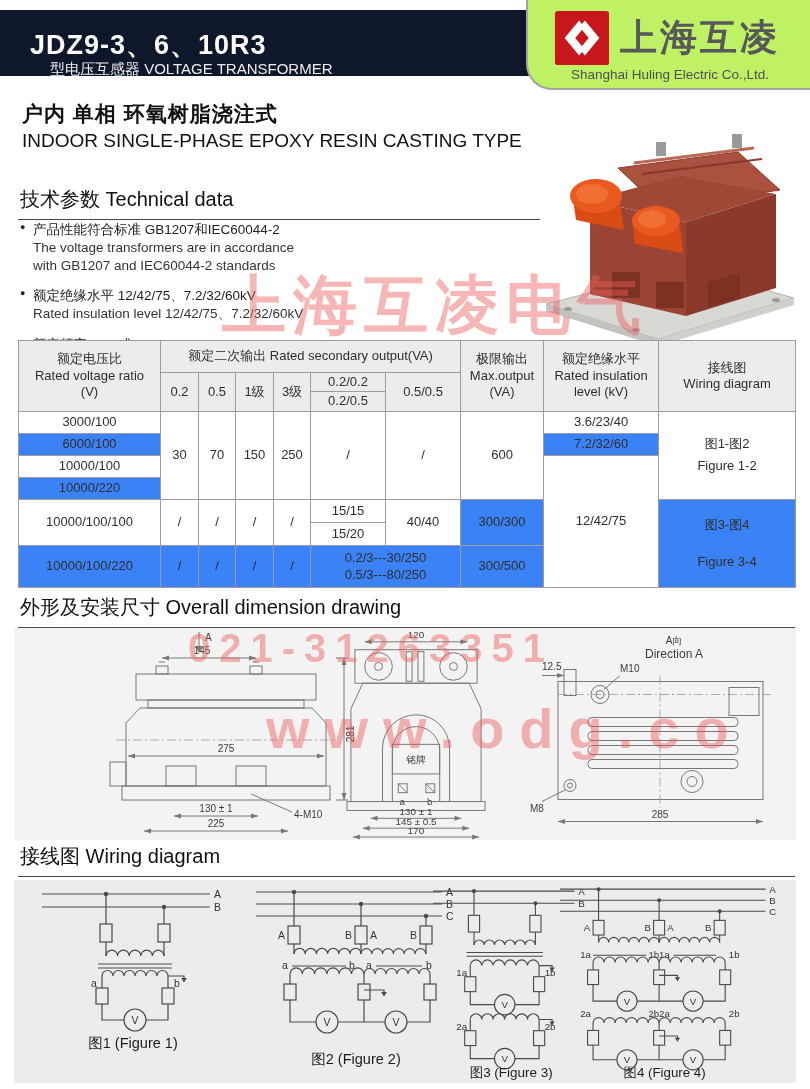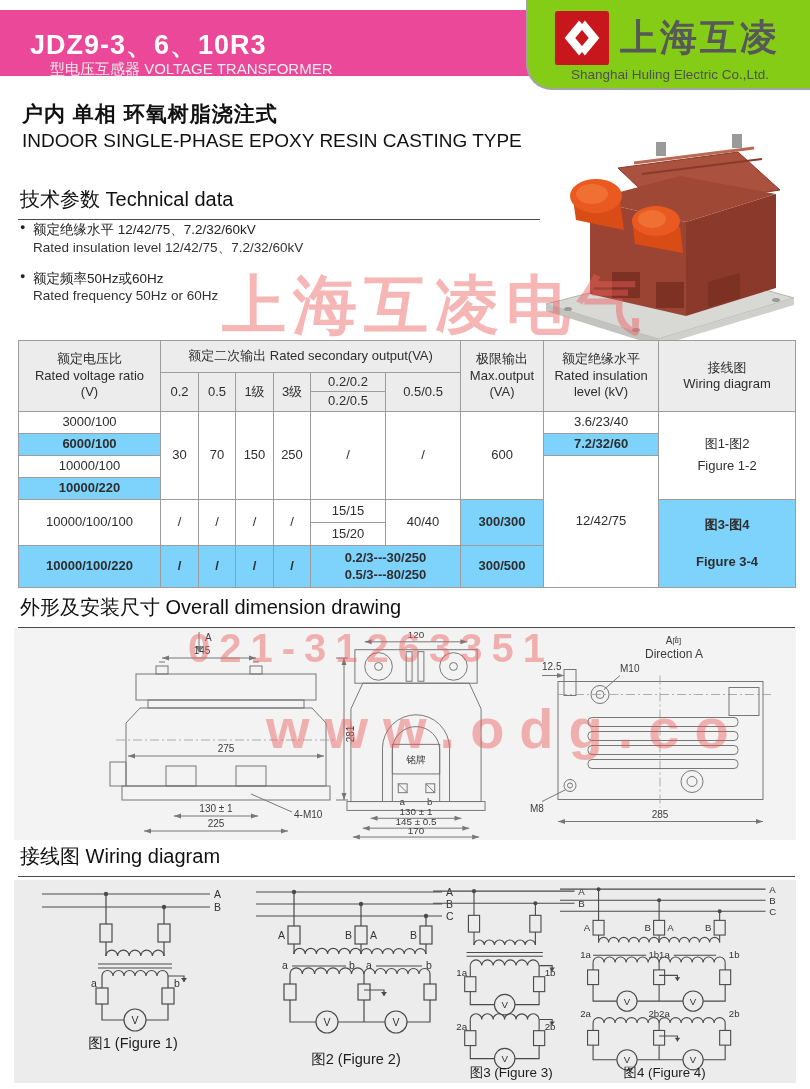--- a/index.html
+++ b/index.html
@@ -1,22 +1,22 @@
 <!DOCTYPE html>
 <html><head>
 <meta charset="utf-8">
 <style>
   html,body{margin:0;padding:0;background:#fff;}
   #page{position:relative;width:810px;height:1089px;background:#fff;overflow:hidden;
         font-family:"Liberation Sans","DejaVu Sans",sans-serif;color:#222;}
   
-  .gray-bar{position:absolute;top:10px;left:0;width:810px;height:66px;background:#ec4899;}
+  .gray-bar{position:absolute;top:10px;left:0;width:810px;height:66px;background:#0f172a;}
   .model-title{position:absolute;top:17px;left:30px;font-size:27px;font-weight:bold;color:#fff;letter-spacing:1px;}
   .model-sub{position:absolute;top:50px;left:30px;font-size:15px;color:#ededed;margin-left:20px;}
-  .logo-box{position:absolute;top:0;right:0;width:282px;height:88px;background:#84cc16;
+  .logo-box{position:absolute;top:0;right:0;width:282px;height:88px;background:#bef264;
             border-left:2px solid #a3a3a3;border-bottom:2px solid #a3a3a3;border-bottom-left-radius:26px;}
   .logo-row{position:absolute;top:10px;left:26px;display:flex;align-items:center;}
   .brand-zh{font-size:37px;font-weight:bold;color:#57585a;letter-spacing:3px;margin-left:10px;}
   .company-en{position:absolute;bottom:6px;left:14px;width:256px;text-align:center;font-size:13.5px;color:#4f5052;}
   
   .intro-zh{position:absolute;top:100px;left:22px;font-size:21px;font-weight:bold;color:#111;letter-spacing:1px;}
   .intro-en{position:absolute;top:130px;left:22px;font-size:19px;color:#111;}
   
   .sec-head{position:absolute;left:18px;font-size:20px;color:#111;border-bottom:1.5px solid #4a4a4a;padding:0 0 6px 2px;}
   
@@ -30,21 +30,21 @@
   
   .wm{position:absolute;color:rgba(237,93,93,0.45);pointer-events:none;z-index:30;font-weight:bold;white-space:nowrap;}
   .wm1{top:262px;left:222px;font-size:64px;letter-spacing:7px;}
   .wm2{top:626px;left:188px;font-size:40px;letter-spacing:9px;}
   .wm3{top:696px;left:266px;font-size:56px;letter-spacing:15px;}
   
   table.spec{position:absolute;top:340px;left:18px;width:777px;border-collapse:collapse;table-layout:fixed;}
   table.spec td{border:1px solid #9c9c9c;text-align:center;vertical-align:middle;
                 font-size:13px;color:#2e2e2e;padding:1px 2px;line-height:1.25;}
   table.spec tr.h td{background:#ececec;}
-  table.spec td.shade{background:#7dd3fc;font-weight:bold;}
+  table.spec td.shade{background:#3b82f6;}
   table.spec td.split{padding:0;}
   table.spec td.split .t{border-bottom:1px solid #9c9c9c;padding:1px 0;}
   table.spec td.split .b{padding:1px 0;}
   .small2{font-size:12.5px;line-height:1.3;}
   
   .panel{position:absolute;left:14px;width:782px;background:#f3f3f3;}
   .panel.dim{top:628px;height:212px;}
   .panel.wire-p{top:880px;height:203px;background:#ececec;}
   .dv{position:absolute;top:0;}
   svg text{font-family:"Liberation Sans","DejaVu Sans",sans-serif;}
@@ -100,20 +100,25 @@
     <polygon points="34,60 82,70 86,98 38,88" fill="#d94c16"></polygon>
     <ellipse cx="58" cy="64" rx="26" ry="17" fill="#ea5a20"></ellipse>
     <ellipse cx="54" cy="62" rx="16" ry="10" fill="#f07034"></ellipse>
     <polygon points="94,86 142,95 145,121 97,112" fill="#d94c16"></polygon>
     <ellipse cx="118" cy="89" rx="24" ry="15" fill="#ea5a20"></ellipse>
     <ellipse cx="114" cy="87" rx="14" ry="9" fill="#f07034"></ellipse>
   </svg>
 
   <div class="sec-head" style="top:186px;width:520px;">技术参数  Technical data</div>
   <div class="bullets">
+    <div class="bullet">
+      <div class="zh">产品性能符合标准 GB1207和IEC60044-2</div>
+      <div class="en">The voltage transformers are in accordance</div>
+      <div class="en">with GB1207 and IEC60044-2 standards</div>
+    </div>
     <div class="bullet">
       <div class="zh">额定绝缘水平 12/42/75、7.2/32/60kV</div>
       <div class="en">Rated insulation level 12/42/75、7.2/32/60kV</div>
     </div>
     <div class="bullet">
       <div class="zh">额定频率50Hz或60Hz</div>
       <div class="en">Rated frequency 50Hz or 60Hz</div>
     </div>
   </div>
 

